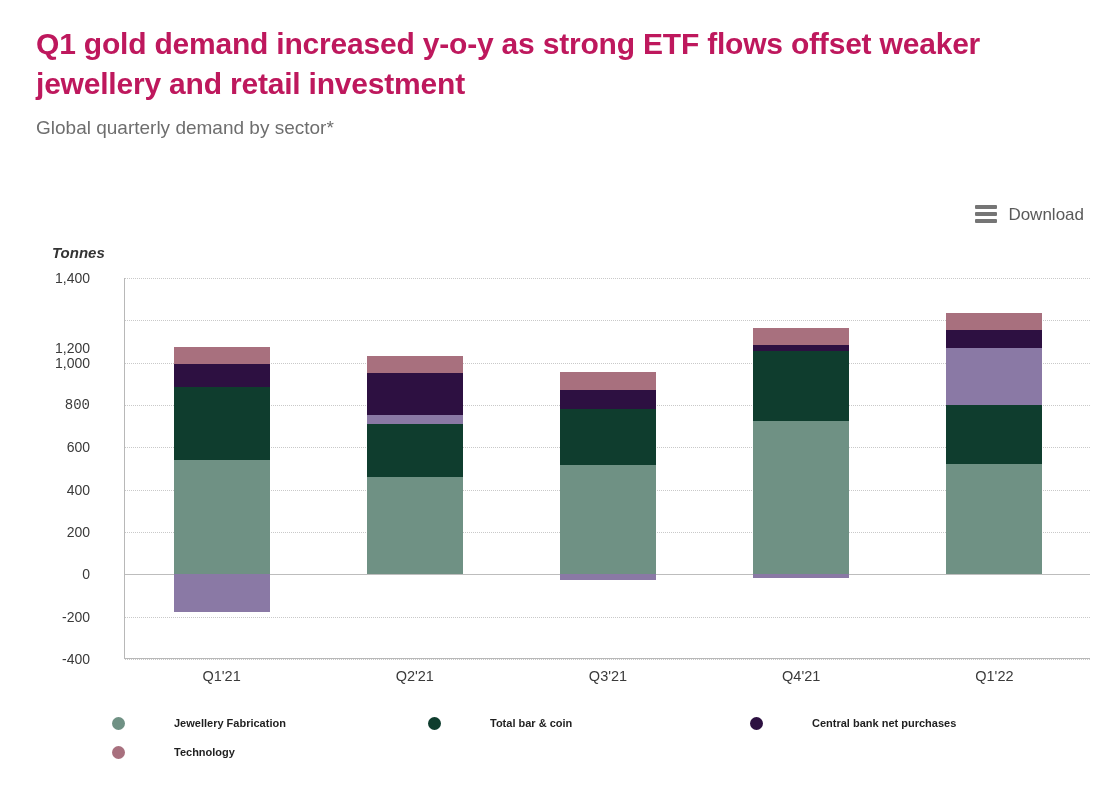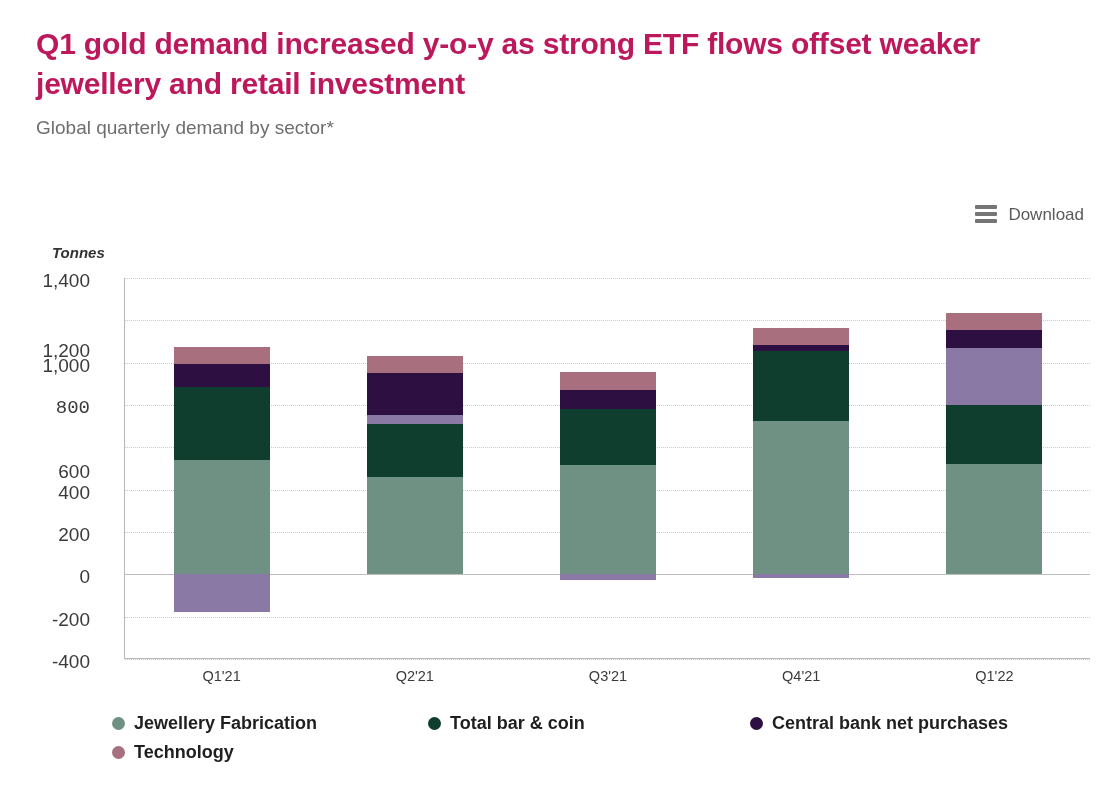--- a/index.html
+++ b/index.html
@@ -73,21 +73,21 @@
     position: absolute;
     left: 0; right: 0;
     height: 0;
     border-top: 1px dotted #c9c9c9;
   }
   .ytick {
     position: absolute;
     right: 1000px;
     width: 66px;
     text-align: right;
-    font-size: 19px;
+    font-size: 14px;
     color: #3a3a3a;
     transform: translateY(-8px);
     white-space: nowrap;
   }
   .zero-line {
     position: absolute; left: 0; right: 0; height: 0;
     border-top: 1px solid #bdbdbd;
   }
   .bar-group {
     position: absolute;
@@ -117,21 +117,21 @@
     display: flex;
     align-items: center;
     gap: 9px;
     height: 22px;
     margin-bottom: 7px;
   }
   .legend-item.c0 { width: 316px; }
   .legend-item.c1 { width: 322px; }
   .legend-item.c2 { width: 330px; }
   .swatch { width: 13px; height: 13px; border-radius: 50%; flex: none; }
-  .legend-label { font-size: 18px; font-weight: 700; color: #1f1f1f; white-space: nowrap; }
+  .legend-label { font-size: 11px; font-weight: 700; color: #1f1f1f; white-space: nowrap; margin-left: 40px; }
 </style>
 </head>
 <body>
 
 <div class="header">
   <h1 class="chart-title">Q1 gold demand increased y-o-y as strong ETF flows offset weaker jewellery and retail investment</h1>
   <p class="chart-subtitle">Global quarterly demand by sector*</p>
 </div>
 
 <div class="download-bar">
@@ -148,21 +148,21 @@
   <div class="plot" id="plot">
       <div class="gridline" style="top: 0px;"></div>
       <div class="ytick" style="top: 0px;">1,400</div>
       <div class="gridline" style="top: 42.3333px;"></div>
       <div class="ytick" style="top: 42.3333px; margin-top: 28px;">1,200</div>
       <div class="gridline" style="top: 84.6667px;"></div>
       <div class="ytick" style="top: 84.6667px;">1,000</div>
       <div class="gridline" style="top: 127px;"></div>
       <div class="ytick" style="top: 127px; font-family: Liberation Mono, monospace;">800</div>
       <div class="gridline" style="top: 169.333px;"></div>
-      <div class="ytick" style="top: 169.333px; margin-top: 22px;">600</div>
+      <div class="ytick" style="top: 169.333px;">600</div>
       <div class="gridline" style="top: 211.667px;"></div>
       <div class="ytick" style="top: 211.667px;">400</div>
       <div class="gridline" style="top: 254px;"></div>
       <div class="ytick" style="top: 254px;">200</div>
       <div class="gridline" style="top: 296.333px;"></div>
       <div class="ytick" style="top: 296.333px;">0</div>
       <div class="gridline" style="top: 338.667px;"></div>
       <div class="ytick" style="top: 338.667px;">-200</div>
       <div class="gridline" style="top: 381px;"></div>
       <div class="ytick" style="top: 381px;">-400</div>

